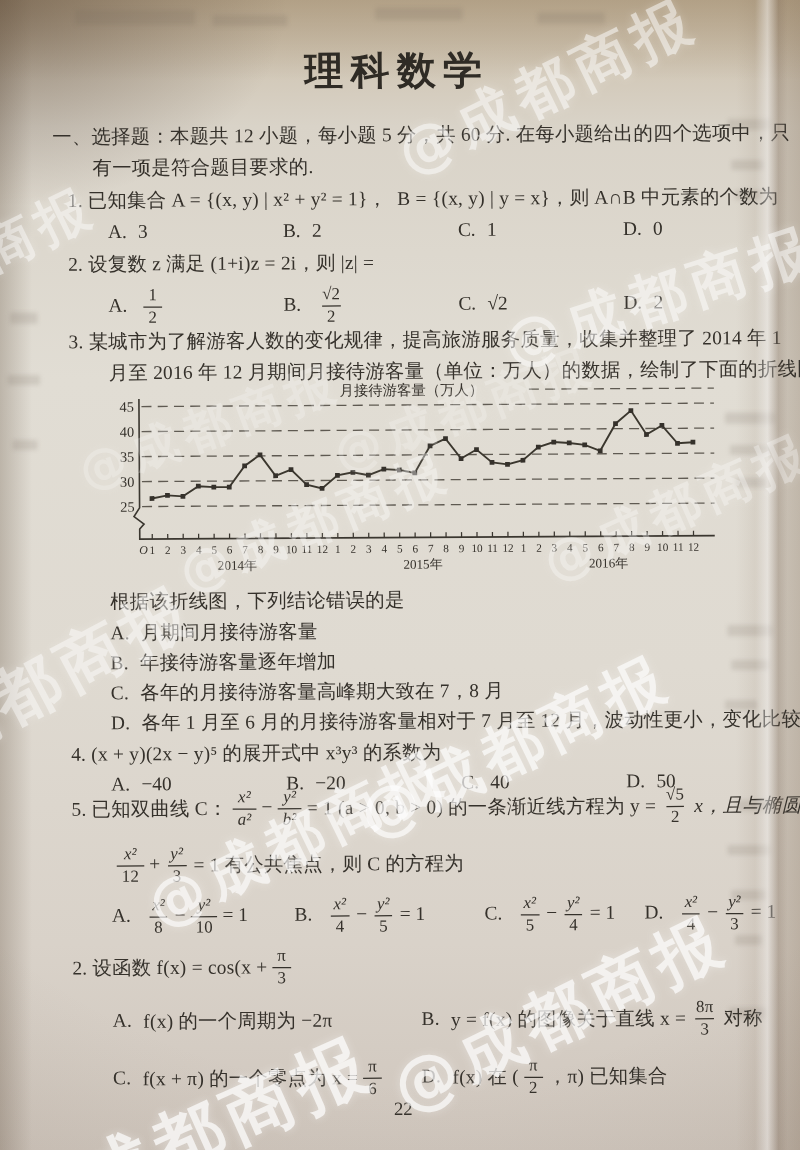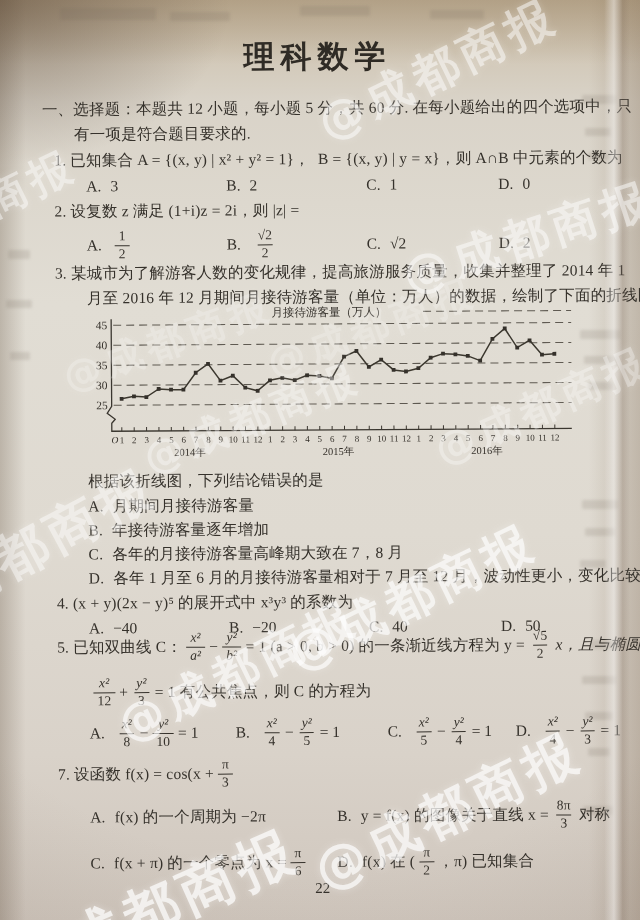--- a/index.html
+++ b/index.html
@@ -278,21 +278,21 @@
       <div class="cell">
         <span class="ol">D.</span>
         <span class="frac"><span class="fn mi">x²</span><span class="fd">4</span></span>
         <span>−</span>
         <span class="frac"><span class="fn mi">y²</span><span class="fd">3</span></span>
         <span>= 1</span>
       </div>
     </div>
 
     <div class="t flexrow" style="top:753px;left:56px;height:40px">
-      <span>7. 设函数 f(x) = cos(x +</span>
+      <span>2. 设函数 f(x) = cos(x +</span>
       <span class="frac"><span class="fn">π</span><span class="fd">3</span></span>
     </div>
     <div class="t flexrow" style="top:794px;left:88px;height:44px">
       <span class="ol">A.</span><span>f(x) 的一个周期为 −2π</span>
     </div>
     <div class="t flexrow" style="top:794px;left:335px;height:44px">
       <span class="ol">B.</span><span>y = f(x) 的图像关于直线 x =</span>
       <span class="frac"><span class="fn">8π</span><span class="fd">3</span></span>
       <span>对称</span>
     </div>

